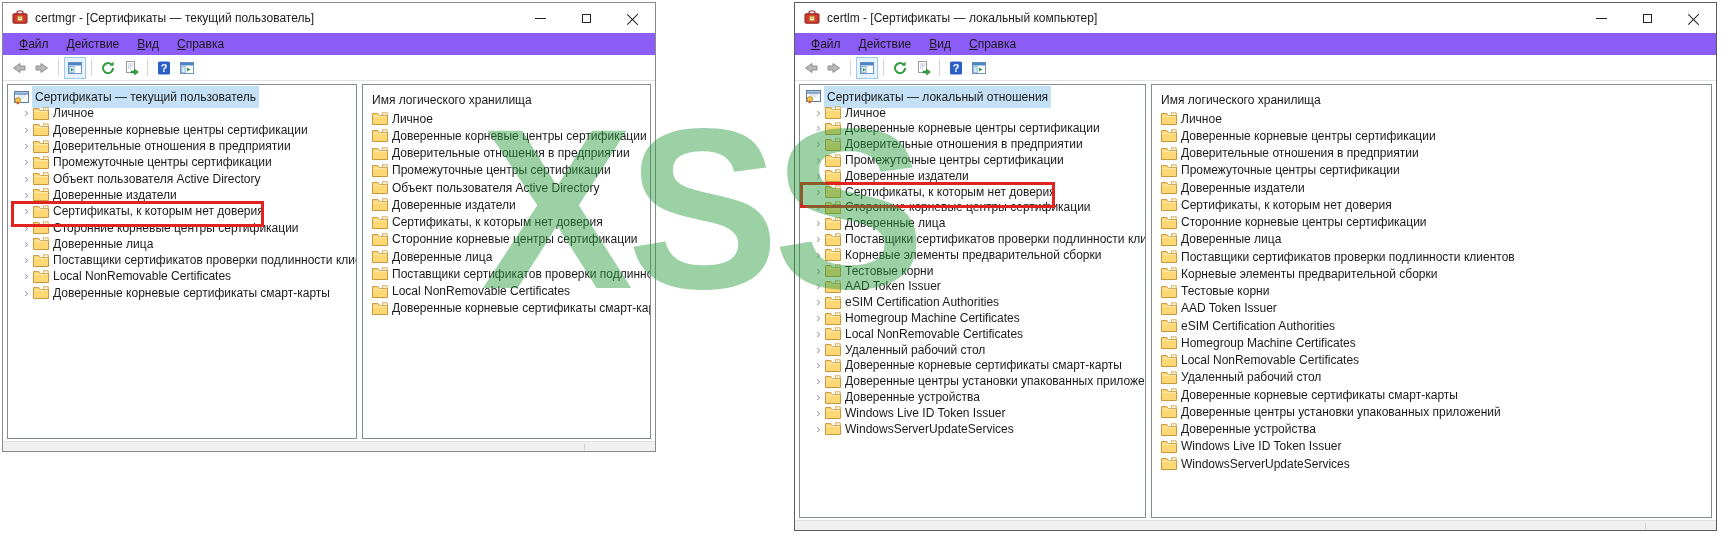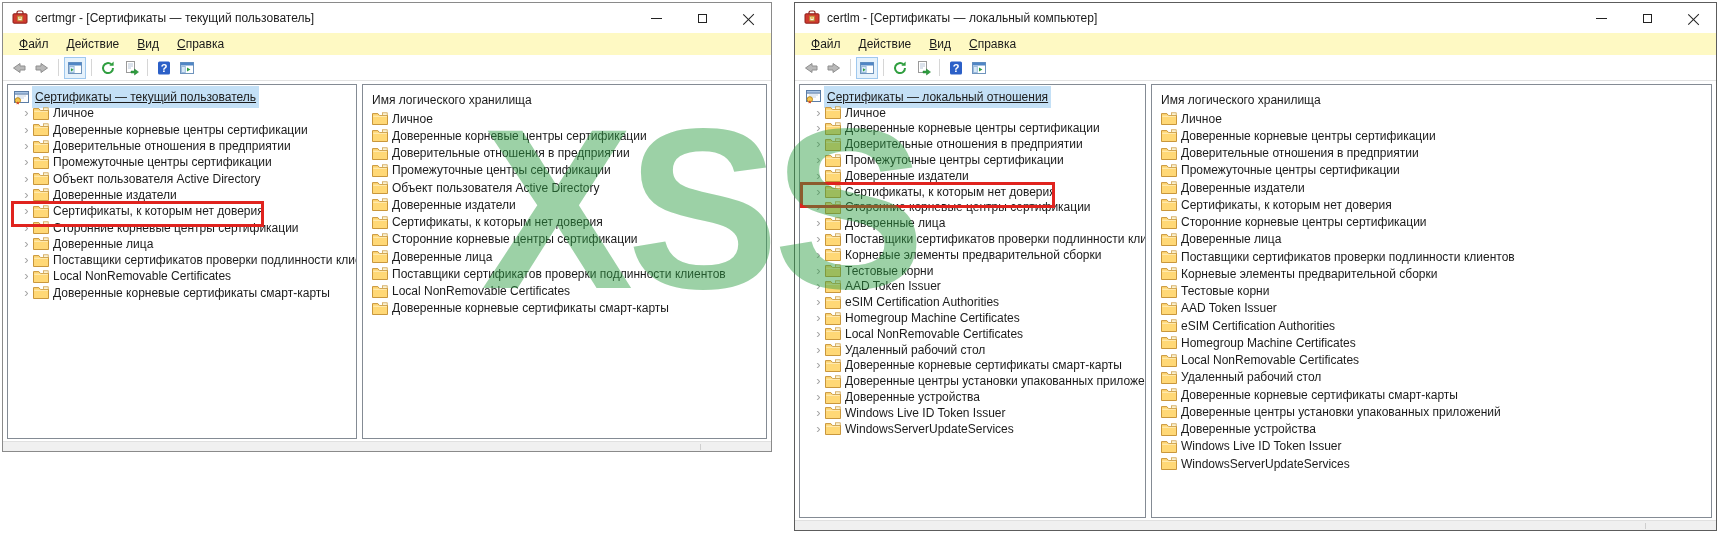--- a/index.html
+++ b/index.html
@@ -4,37 +4,37 @@
 <style>
   * { box-sizing: border-box; }
   html,body { margin:0; padding:0; }
   body {
     width:1728px; height:555px; position:relative; overflow:hidden;
     background:#ffffff; color:#1b1b1b;
     font-family:"Liberation Sans", sans-serif; font-size:12px;
   }
 
   .window { position:absolute; background:#fff; display:flex; flex-direction:column; }
-  #win-certmgr { left:2px; top:2px; width:770px; height:450px; border:1px solid #8a8a8a; }
+  #win-certmgr { left:2px; top:2px; width:654px; height:450px; border:1px solid #8a8a8a; }
   #win-certlm  { left:794px; top:2px; width:923px; height:529px; border:1px solid #5c5c5c; }
 
   .titlebar { flex:0 0 30px; display:flex; align-items:center; gap:7px; padding-left:9px; background:#fff; }
   .title-text { font-size:12px; white-space:nowrap; }
   .caption { margin-left:auto; display:flex; height:100%; }
   .cap-btn { width:46px; height:100%; display:flex; align-items:center; justify-content:center; }
   .glyph-min { width:11px; height:1px; background:#222; display:block; }
   .glyph-max { width:9px; height:9px; border:1px solid #222; display:block; }
   .glyph-close { width:12px; height:12px; position:relative; display:block; }
   .glyph-close::before, .glyph-close::after {
     content:""; position:absolute; left:5.5px; top:0; width:1.4px; height:15px; background:#222;
   }
   .glyph-close::before { transform:rotate(45deg); }
   .glyph-close::after  { transform:rotate(-45deg); }
 
-  .menubar { flex:0 0 22px; display:flex; align-items:center; padding-left:7px; font-size:12px; background:#fef9c3; }
+  .menubar { flex:0 0 22px; display:flex; align-items:center; padding-left:7px; font-size:12px; background:#8b5cf6; }
   .menu-item { padding:2px 9px; }
   .menu-item u { text-decoration:underline; }
 
   .toolbar { flex:0 0 26px; display:flex; align-items:center; padding-left:5px; gap:1px;
              background:#fff; border-bottom:1px solid #e2e2e2; }
   .tool-btn { width:22px; height:22px; display:flex; align-items:center; justify-content:center;
               border:1px solid transparent; }
   .tool-btn.active { background:#e6f2fc; border-color:#9fc8ee; }
   .tool-sep { width:1px; height:17px; background:#d6d6d6; margin:0 4px; }
 
@@ -42,21 +42,21 @@
   .pane { border:1px solid #848b94; background:#fff; overflow:hidden; }
   .tree-pane { flex:0 0 350px; }
   #win-certlm .tree-pane { flex-basis:347px; }
   .list-pane { flex:1 1 auto; }
 
   .tree { padding:4px 0 0 2px; }
   .tree-row { height:16.3px; display:flex; align-items:center; position:relative; white-space:nowrap; }
   #win-certlm .tree-row { height:15.8px; }
   .tree-root { padding-left:3px; }
   .tree-root .ricon { flex:0 0 19px; display:flex; }
-  .tree-root .label { background:#c4e0f6; padding:4px 3px;text-decoration:underline; }
+  .tree-root .label { background:#c4e0f6; padding:4px 3px; }
   .tree-item { padding-left:10px; }
   .chev { flex:0 0 13px; text-align:center; color:#a3a3a3; font-size:13px; line-height:10px; }
   .ficon { flex:0 0 18px; display:flex; align-items:center; }
   .tree-item .label, .list-row .label { margin-left:2px; }
 
   .red-box::after { content:""; position:absolute; left:1px; top:-2px; width:247px; height:20px;
                     border:3px solid #e0231e; pointer-events:none; z-index:5; }
   #win-certlm .red-box::after { left:-2px; width:249px; }
 
   .list { padding:5px 0 0 9px; }

